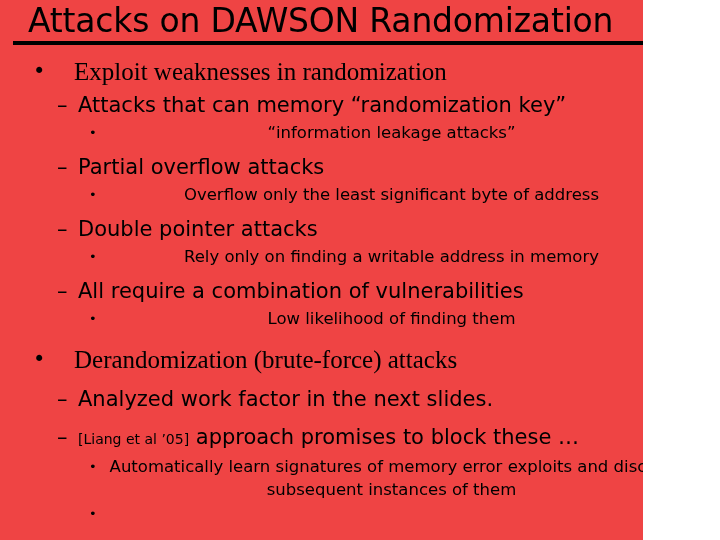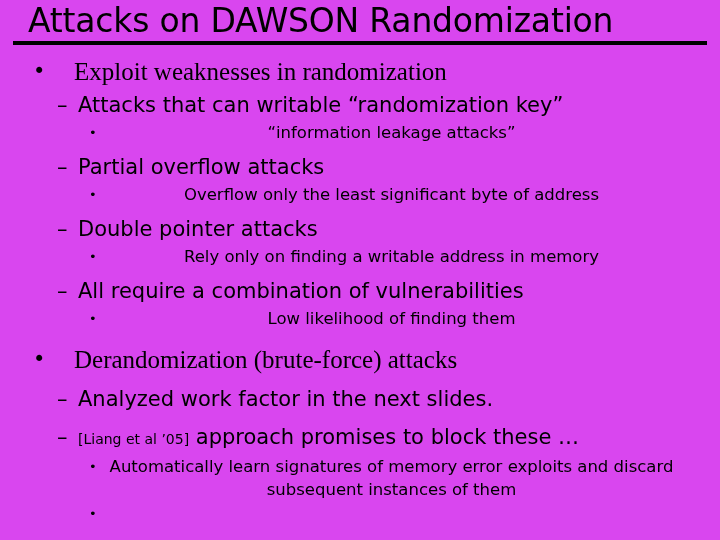--- a/index.html
+++ b/index.html
@@ -7,23 +7,23 @@
     margin: 0;
     padding: 0;
     background: #ffffff;
   }
   body {
     font-family: "DejaVu Sans", "Liberation Sans", sans-serif;
     color: #000000;
   }
   #slide {
     position: relative;
-    width: 720px;
+    width: 643px;
     height: 540px;
-    background: #d946ef;
+    background: #ef4444;
     overflow: hidden;
   }
 
   
   .title-block {
     position: absolute;
     left: 0;
     top: 0;
     width: 720px;
   }
@@ -137,21 +137,21 @@
 
   <div class="body-block">
 
     <div class="line lvl1">
       <span class="bullet">•</span>
       <span class="txt">Exploit weaknesses in randomization</span>
     </div>
 
     <div class="line lvl2">
       <span class="bullet">–</span>
-      <span class="txt">Attacks that can writable “randomization key”</span>
+      <span class="txt">Attacks that can memory “randomization key”</span>
     </div>
 
     <div class="line lvl3">
       <span class="bullet">•</span>
       <span class="txt">“information leakage attacks”</span>
     </div>
 
     <div class="spacer-sm"></div>
 
     <div class="line lvl2">

